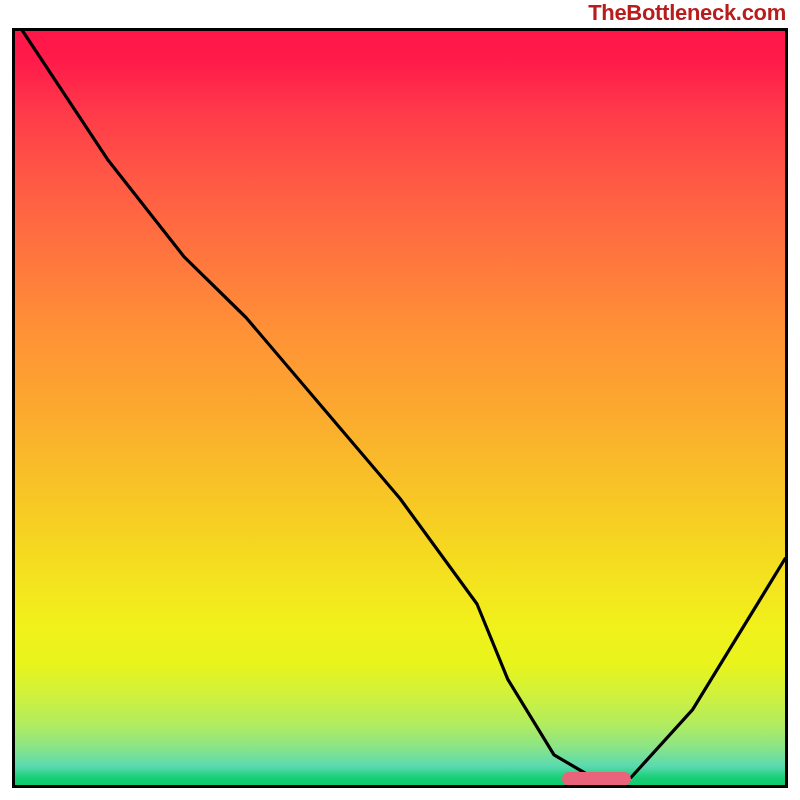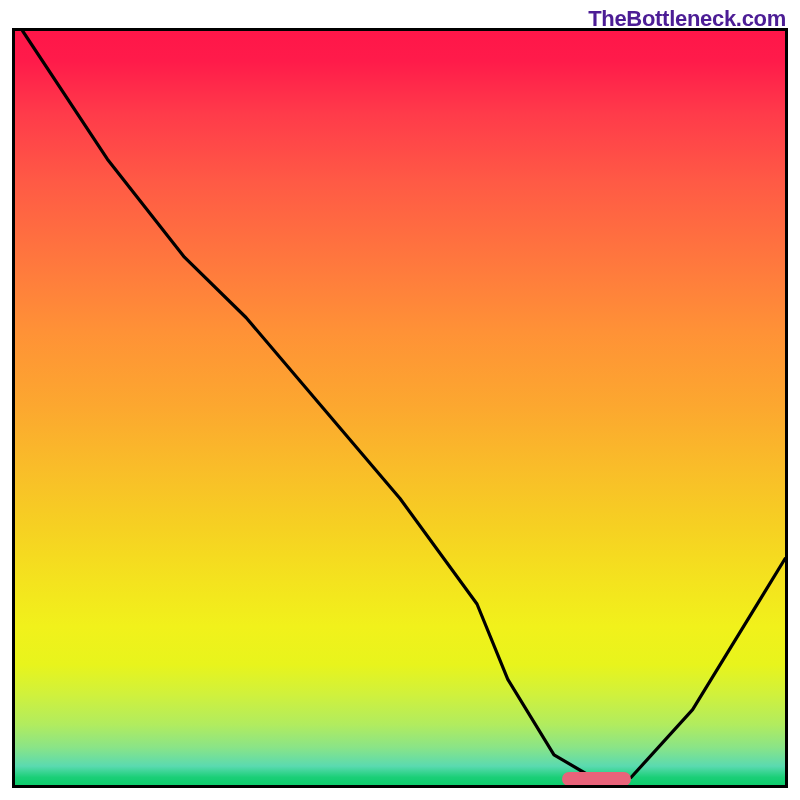--- a/index.html
+++ b/index.html
@@ -50,25 +50,25 @@
     inset: 0;
     pointer-events: none;
   }
   .marker {
     position: absolute;
     background: #e9637a;
     border-radius: 999px;
   }
   .watermark {
     position: absolute;
-    top: 6px;
+    top: 0;
     right: 14px;
     font-size: 22px;
     font-weight: 600;
-    color: #4c1d95;
+    color: #b91c1c;
     letter-spacing: -0.3px;
   }
 </style>
 </head>
 <body>
 
 <div class="watermark">TheBottleneck.com</div>
 
 <div class="frame">
   <div class="gradient"></div>

